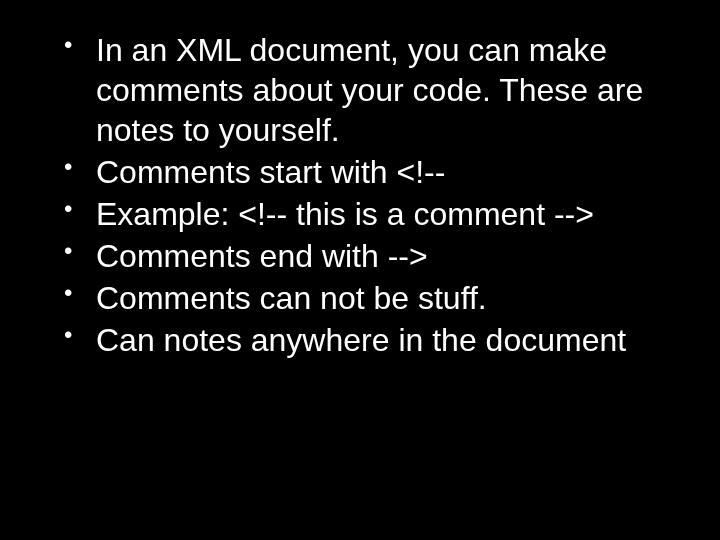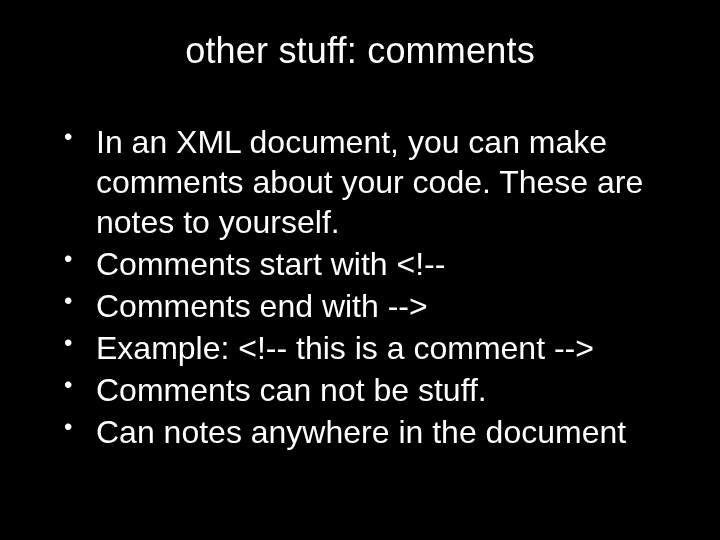--- a/index.html
+++ b/index.html
@@ -43,22 +43,21 @@
     left: 0;
     top: 0;
     font-size: 24px;
     line-height: 1.25;
   }
 </style>
 </head>
 <body>
 
 <div class="slide">
-  <h1 class="title">other stuff: comments</h1>
   <ul class="bullets">
     <li>In an XML document, you can make comments about your code. These are notes to yourself.</li>
     <li>Comments start with &lt;!--</li>
+    <li>Example: &lt;!-- this is a comment --&gt;</li>
     <li>Comments end with --&gt;</li>
-    <li>Example: &lt;!-- this is a comment --&gt;</li>
     <li>Comments can not be stuff.</li>
     <li>Can notes anywhere in the document</li>
   </ul>
 </div>
 
 </body></html>

